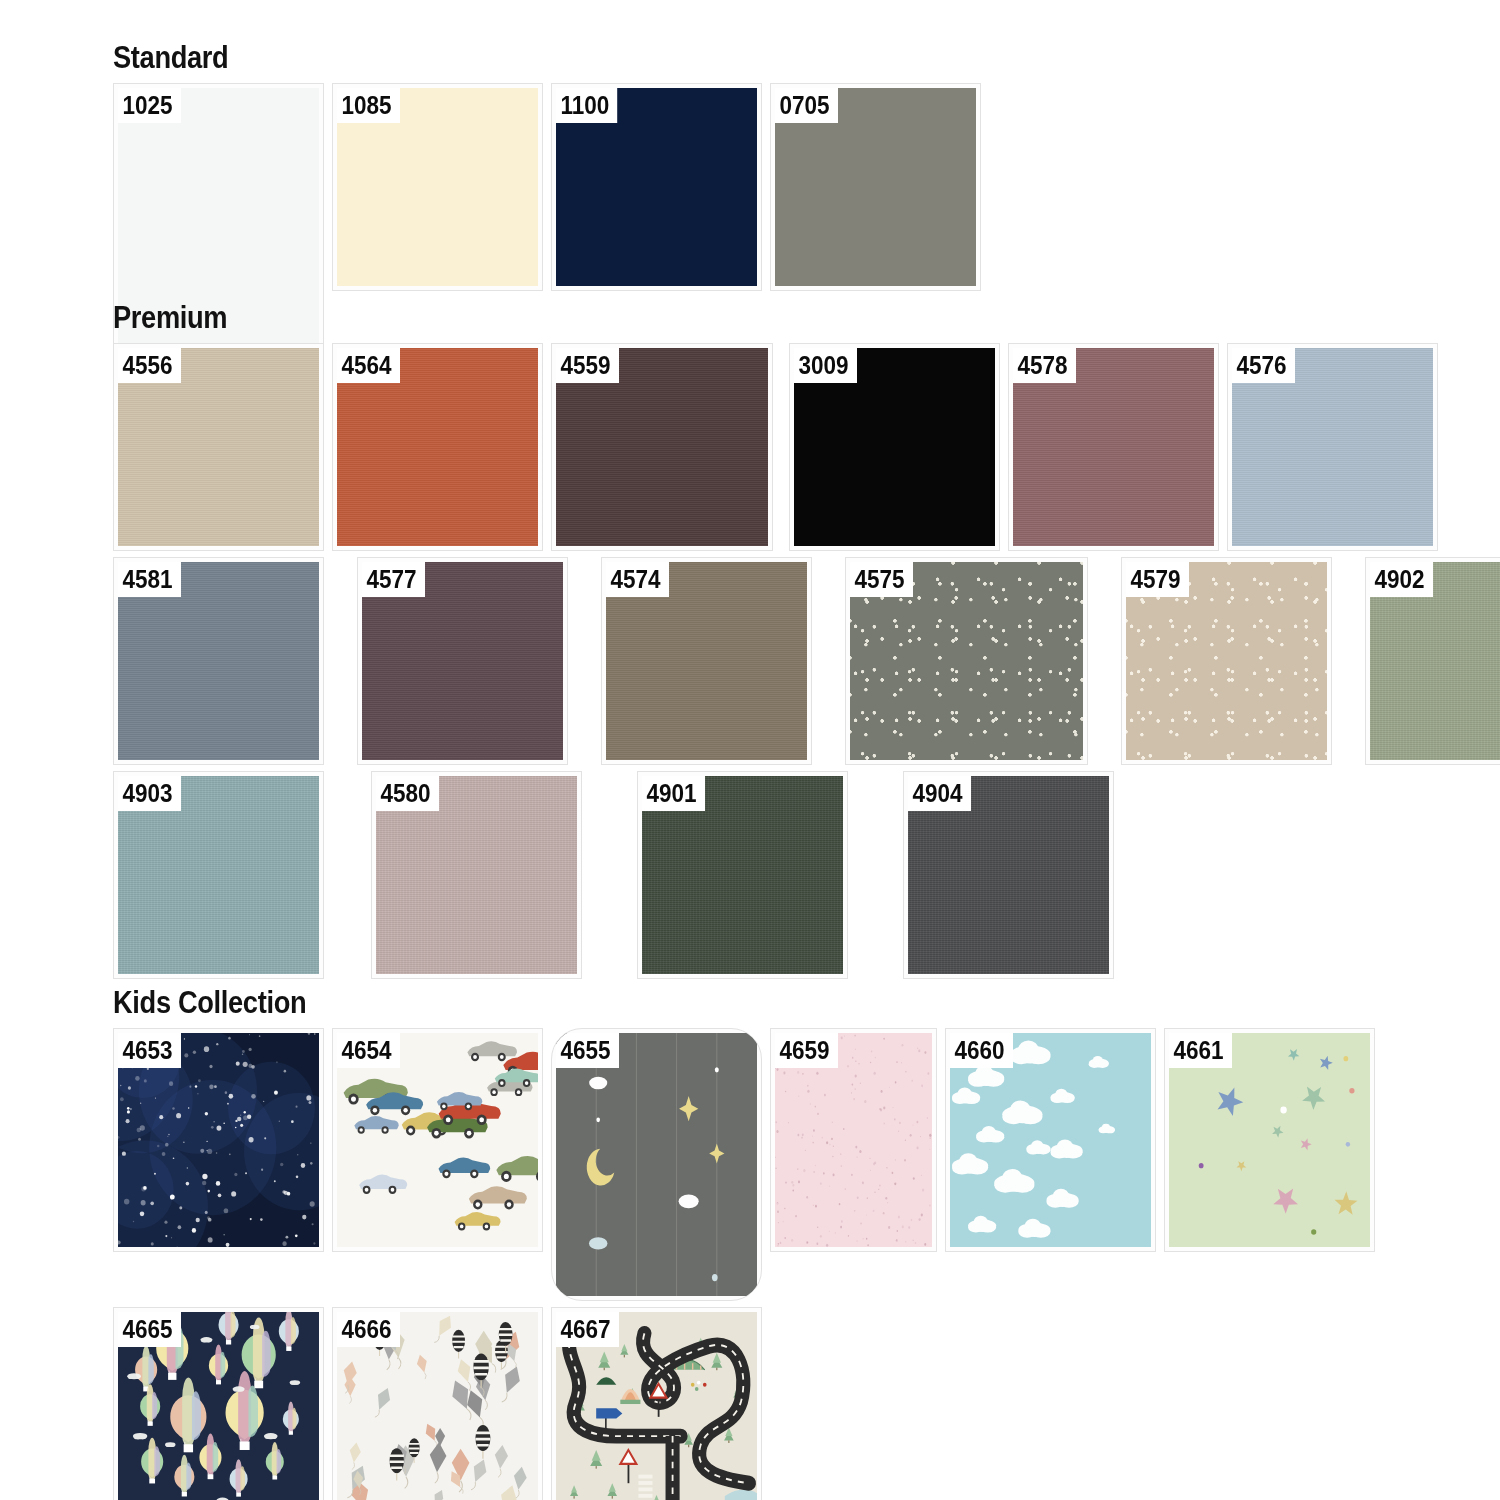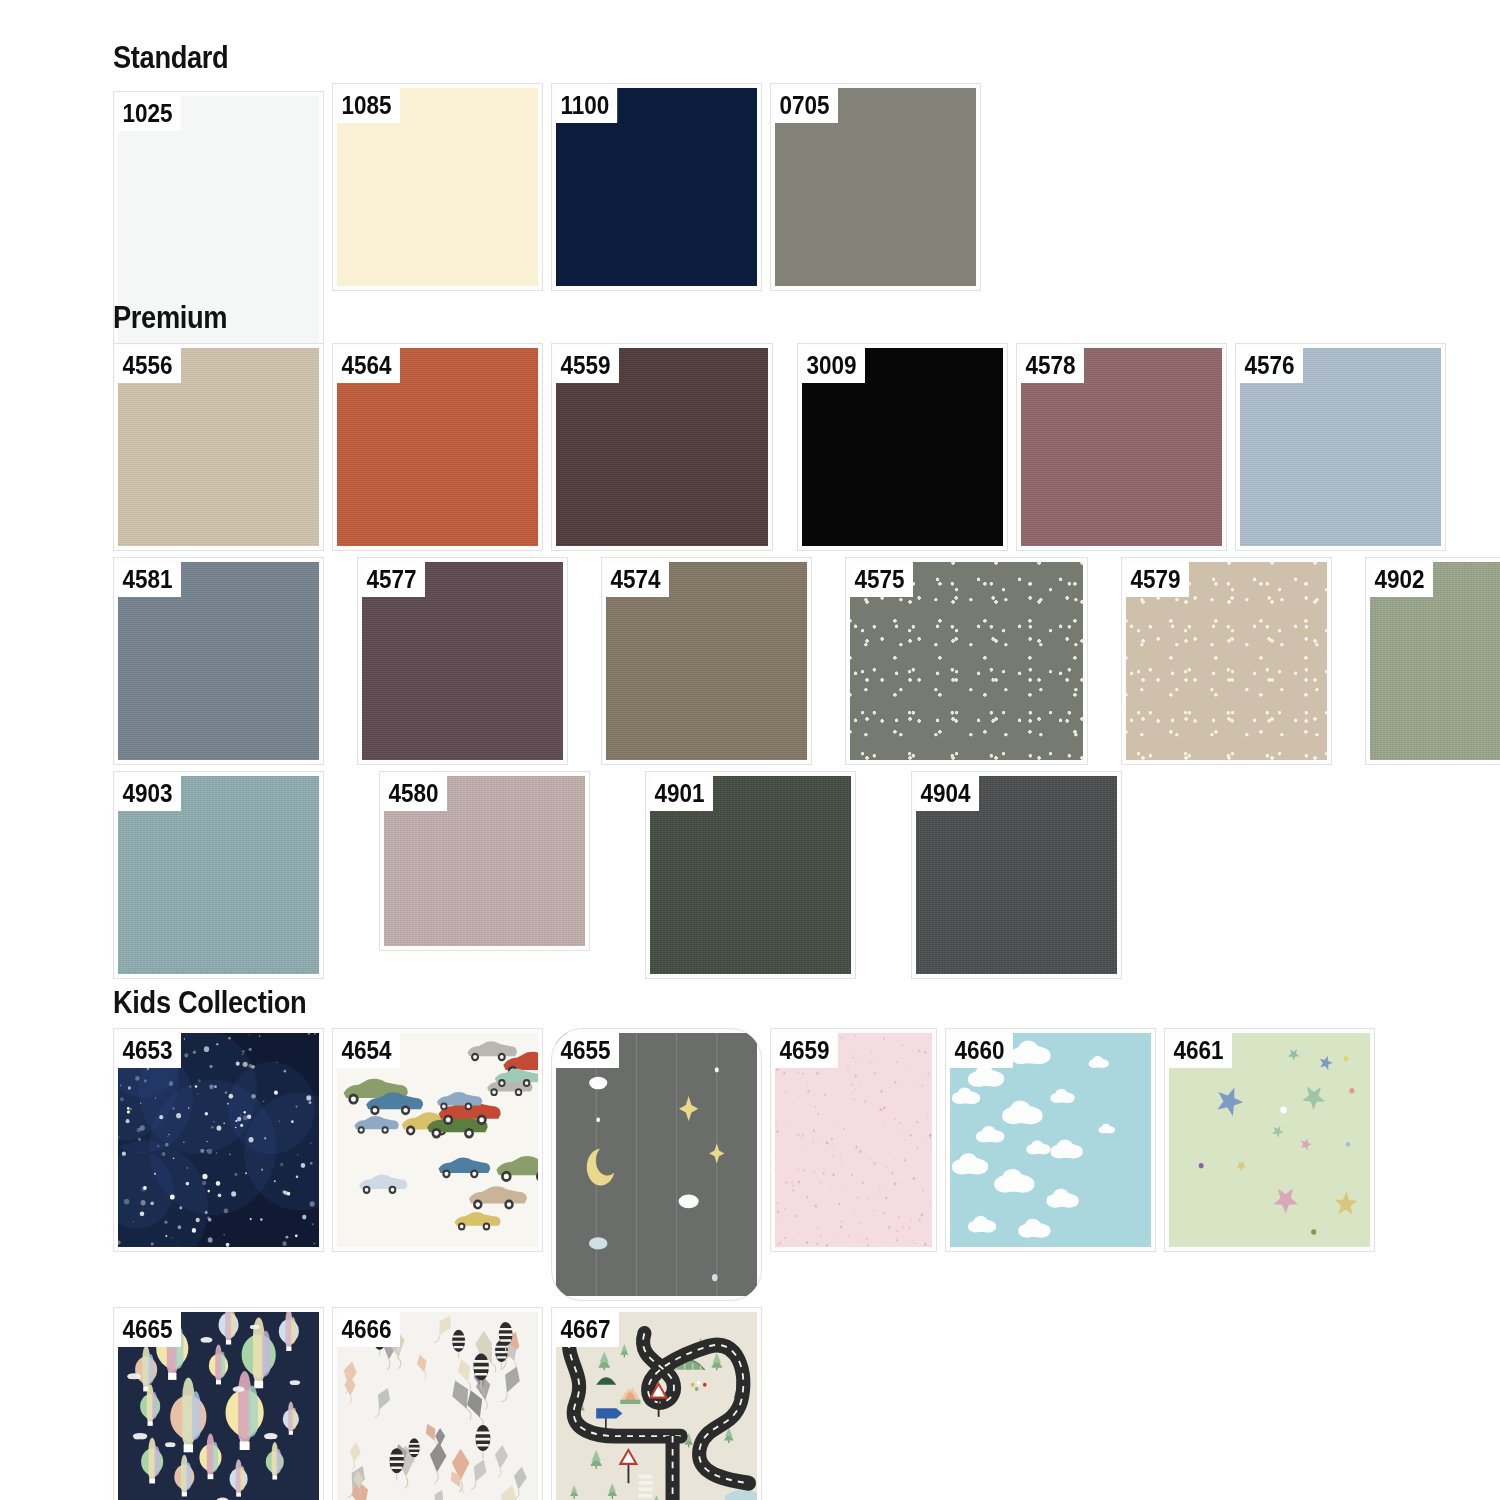--- a/index.html
+++ b/index.html
@@ -85,21 +85,21 @@
   svg.pat { display: block; width: 100%; height: 100%; }
 </style>
 </head>
 <body>
 
 <div class="page">
 
   <div class="section" style="top:40px;">
     <div class="section-title">Standard</div>
     <div class="row" id="std-row-0">
-        <div class="swatch" style="width: 211px; height: 268px; margin-top: 8px;">
+        <div class="swatch" style="width: 211px; height: 268px;">
           <div class="fill tex-flat" style="background: rgb(244, 247, 246);"></div>
           <div class="label">1025</div>
         </div>
         <div class="swatch" style="width: 211px; height: 208px; margin-left: 8px;">
           <div class="fill tex-flat" style="background: rgb(250, 240, 211);"></div>
           <div class="label">1085</div>
         </div>
         <div class="swatch" style="width: 211px; height: 208px; margin-left: 8px;">
           <div class="fill tex-flat" style="background: rgb(11, 28, 61);"></div>
           <div class="label">1100</div>
@@ -119,21 +119,21 @@
           <div class="label">4556</div>
         </div>
         <div class="swatch" style="width: 211px; height: 208px; margin-left: 8px;">
           <div class="fill tex-lines" style="background: rgb(191, 92, 59);"></div>
           <div class="label">4564</div>
         </div>
         <div class="swatch" style="width: 222px; height: 208px; margin-left: 8px;">
           <div class="fill tex-lines" style="background: rgb(79, 59, 60);"></div>
           <div class="label">4559</div>
         </div>
-        <div class="swatch" style="width: 211px; height: 208px; margin-left: 24px;">
+        <div class="swatch" style="width: 211px; height: 208px; margin-left: 16px;">
           <div class="fill tex-flat" style="background: rgb(7, 7, 7);"></div>
           <div class="label">3009</div>
         </div>
         <div class="swatch" style="width: 211px; height: 208px; margin-left: 8px;">
           <div class="fill tex-lines" style="background: rgb(142, 102, 104);"></div>
           <div class="label">4578</div>
         </div>
         <div class="swatch" style="width: 211px; height: 208px; margin-left: 8px;">
           <div class="fill tex-lines" style="background: rgb(173, 189, 203);"></div>
           <div class="label">4576</div>
@@ -163,21 +163,21 @@
         <div class="swatch" style="width: 211px; height: 208px; margin-left: 8px;">
           <div class="fill tex-weave" style="background: rgb(154, 166, 139);"></div>
           <div class="label">4902</div>
         </div>
       </div>
     <div class="row" id="prm-row-2" style="margin-top:6px;gap:47px;">
         <div class="swatch" style="width: 211px; height: 208px;">
           <div class="fill tex-weave" style="background: rgb(143, 173, 176);"></div>
           <div class="label">4903</div>
         </div>
-        <div class="swatch" style="width: 211px; height: 180px; margin-left: 8px;">
+        <div class="swatch" style="width: 211px; height: 208px; ">
           <div class="fill tex-weave" style="background: rgb(194, 175, 172);"></div>
           <div class="label">4580</div>
         </div>
         <div class="swatch" style="width: 211px; height: 208px; margin-left: 8px;">
           <div class="fill tex-weave" style="background: rgb(65, 76, 62);"></div>
           <div class="label">4901</div>
         </div>
         <div class="swatch" style="width: 211px; height: 208px; margin-left: 8px;">
           <div class="fill tex-weave" style="background: rgb(75, 76, 78);"></div>
           <div class="label">4904</div>

